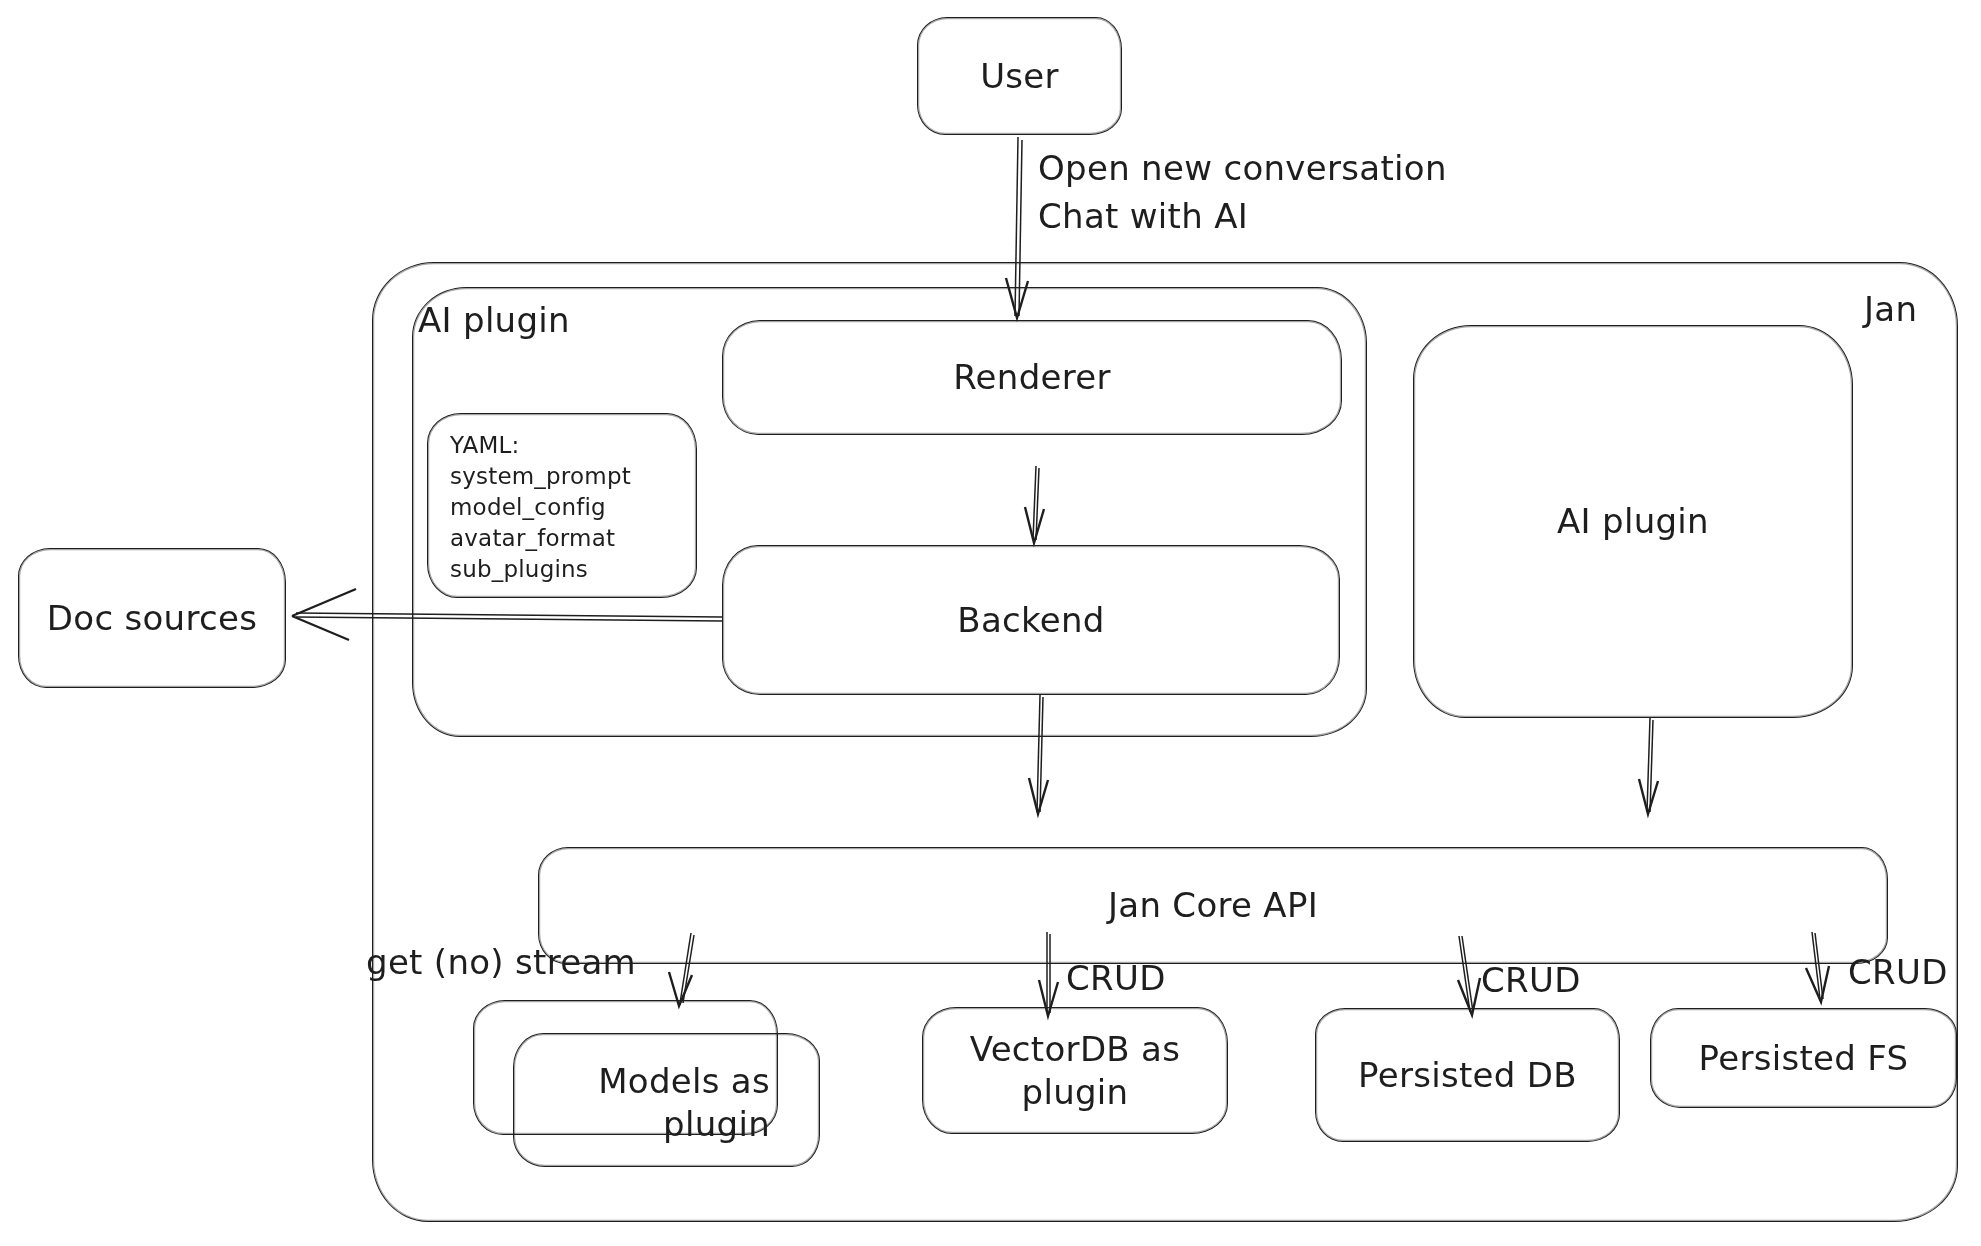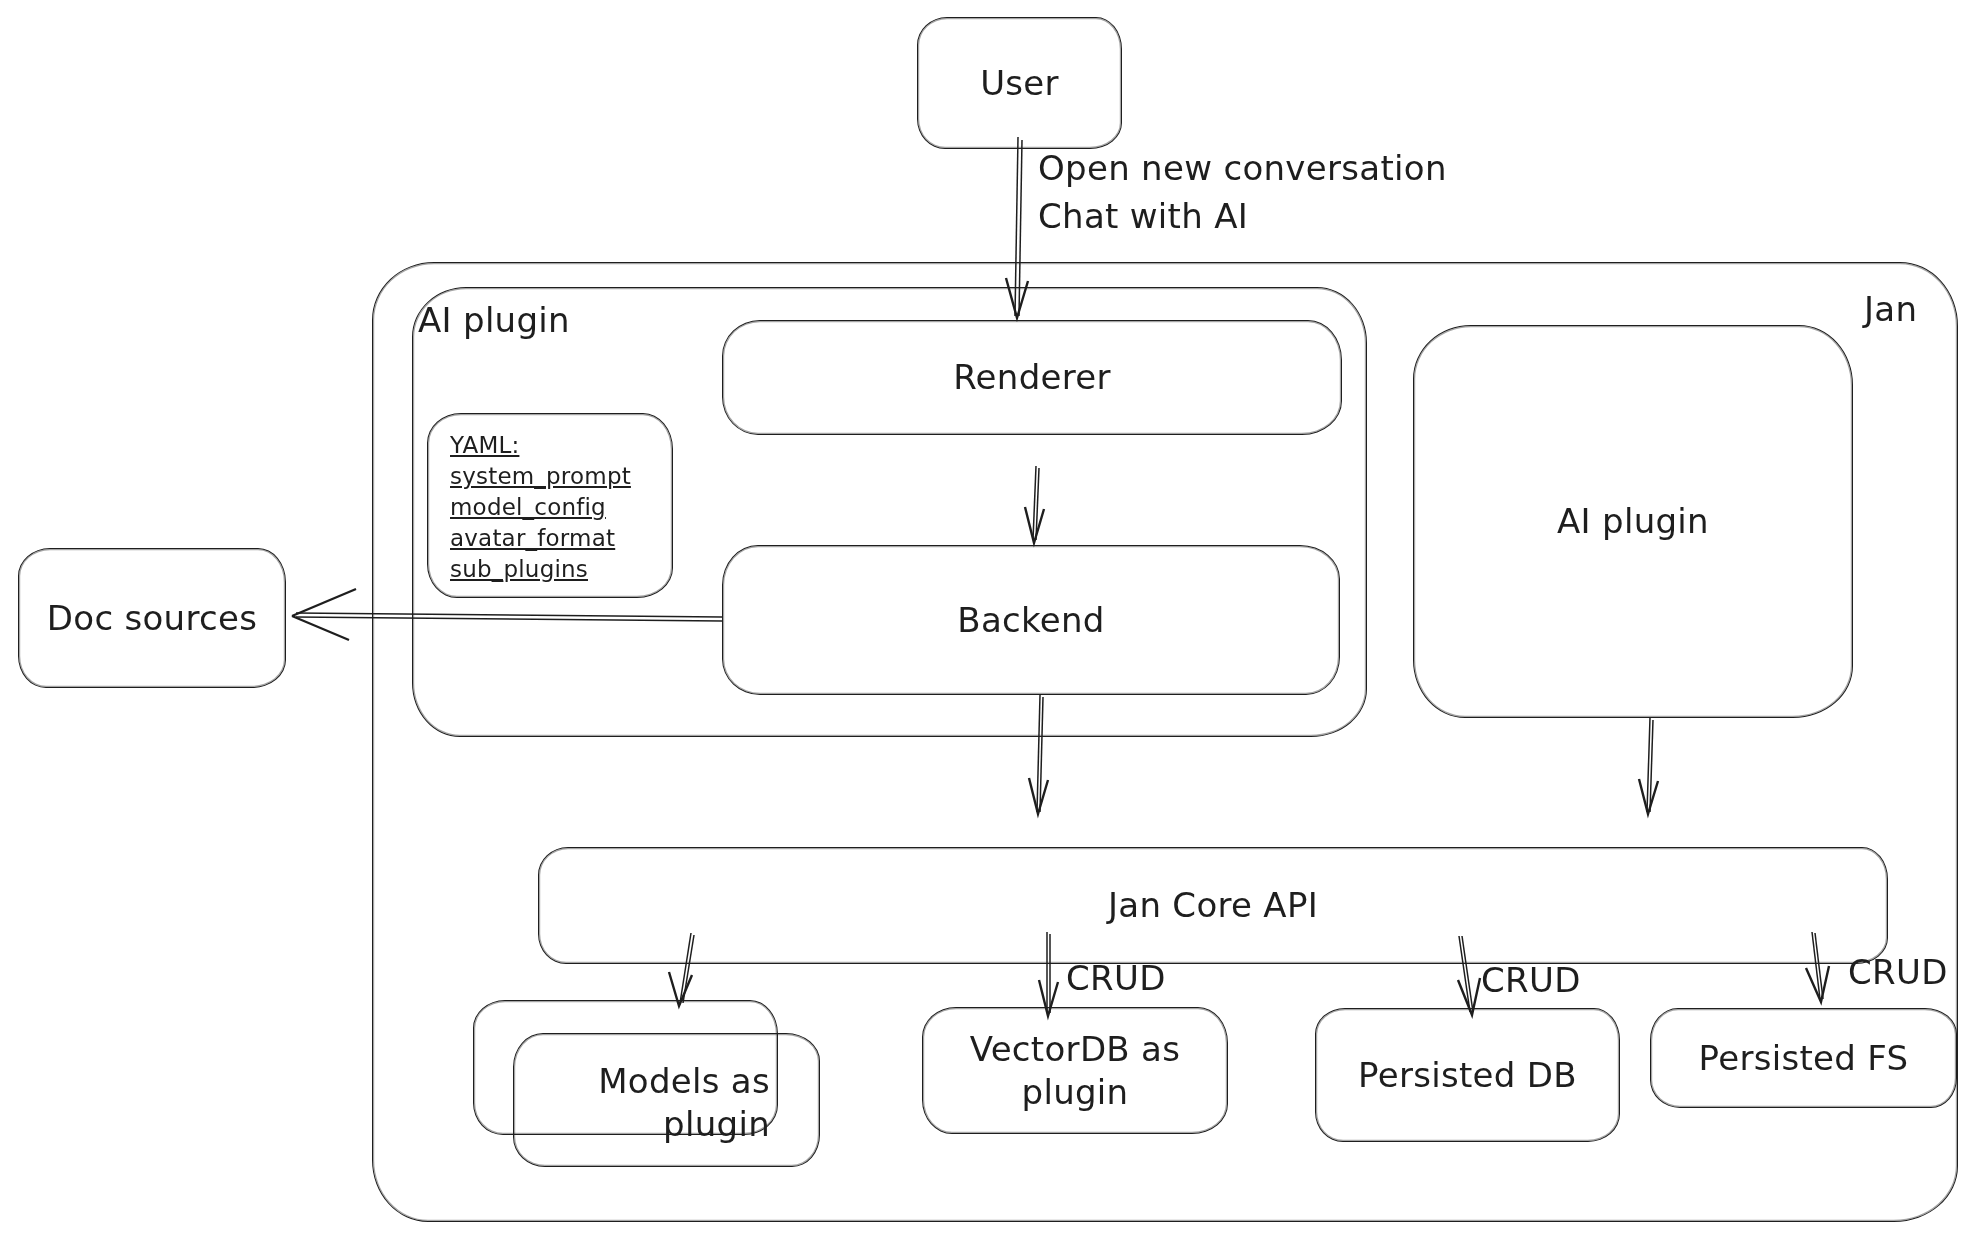--- a/index.html
+++ b/index.html
@@ -26,29 +26,29 @@
 <body>
 
 <div class="canvas">
 
   <div class="node" style="left:372px;top:262px;width:1586px;height:960px;border-radius:62px 58px 64px 56px / 58px 64px 56px 62px;"></div>
   <div class="corner-label" style="left:1864px;top:270px;margin-top:19px;">Jan</div>
 
   <div class="node" style="left:412px;top:287px;width:955px;height:450px;border-radius:54px 50px 56px 48px / 50px 56px 48px 54px;"></div>
   <div class="corner-label" style="left:418px;top:300px;">AI plugin</div>
 
-  <div class="node" style="left:917px;top:17px;width:205px;height:132px;border-radius:30px 26px 32px 28px / 28px 32px 26px 30px;">
+  <div class="node" style="left:917px;top:17px;width:205px;height:118px;border-radius:30px 26px 32px 28px / 28px 32px 26px 30px;">
     <span class="node-label">User</span>
   </div>
 
   <div class="node" style="left:722px;top:320px;width:620px;height:115px;border-radius:38px 34px 40px 36px / 36px 40px 34px 38px;">
     <span class="node-label">Renderer</span>
   </div>
 
-  <div class="node yaml-box" style="left:427px;top:413px;width:246px;height:185px;border-radius:34px 30px 36px 30px / 30px 36px 30px 34px;text-decoration:underline;">
+  <div class="node yaml-box" style="left:427px;top:413px;width:270px;height:185px;border-radius:34px 30px 36px 30px / 30px 36px 30px 34px;">
     <div class="yaml-text">
       <div>YAML:</div>
       <div>system_prompt</div>
       <div>model_config</div>
       <div>avatar_format</div>
       <div>sub_plugins</div>
     </div>
   </div>
 
   <div class="node" style="left:722px;top:545px;width:618px;height:150px;border-radius:36px 40px 34px 38px / 40px 34px 38px 36px;">
@@ -80,20 +80,21 @@
   <div class="node" style="left:1315px;top:1008px;width:305px;height:134px;border-radius:30px 26px 32px 28px / 26px 32px 28px 30px;">
     <span class="node-label">Persisted DB</span>
   </div>
 
   <div class="node" style="left:1650px;top:1008px;width:307px;height:100px;border-radius:28px 32px 26px 30px / 32px 26px 30px 28px;">
     <span class="node-label">Persisted FS</span>
   </div>
 
   <div class="edge-label" style="left:1038px;top:148px;">Open new conversation</div>
   <div class="edge-label" style="left:1038px;top:196px;">Chat with AI</div>
+  <div class="edge-label" style="left:366px;top:942px;">get (no) stream</div>
   <div class="edge-label" style="left:1066px;top:958px;">CRUD</div>
   <div class="edge-label" style="left:1481px;top:960px;">CRUD</div>
   <div class="edge-label" style="left:1848px;top:952px;">CRUD</div>
 
   <svg class="arrows" width="1981" height="1246" viewBox="0 0 1981 1246">
 
     <g>
       <line x1="1018" y1="137" x2="1015" y2="316" stroke-width="1.5"></line>
       <line x1="1022" y1="140" x2="1019" y2="316" stroke-width="1.5"></line>
       <polyline points="1006,278 1017,318 1028,281" stroke-width="2.4"></polyline>

